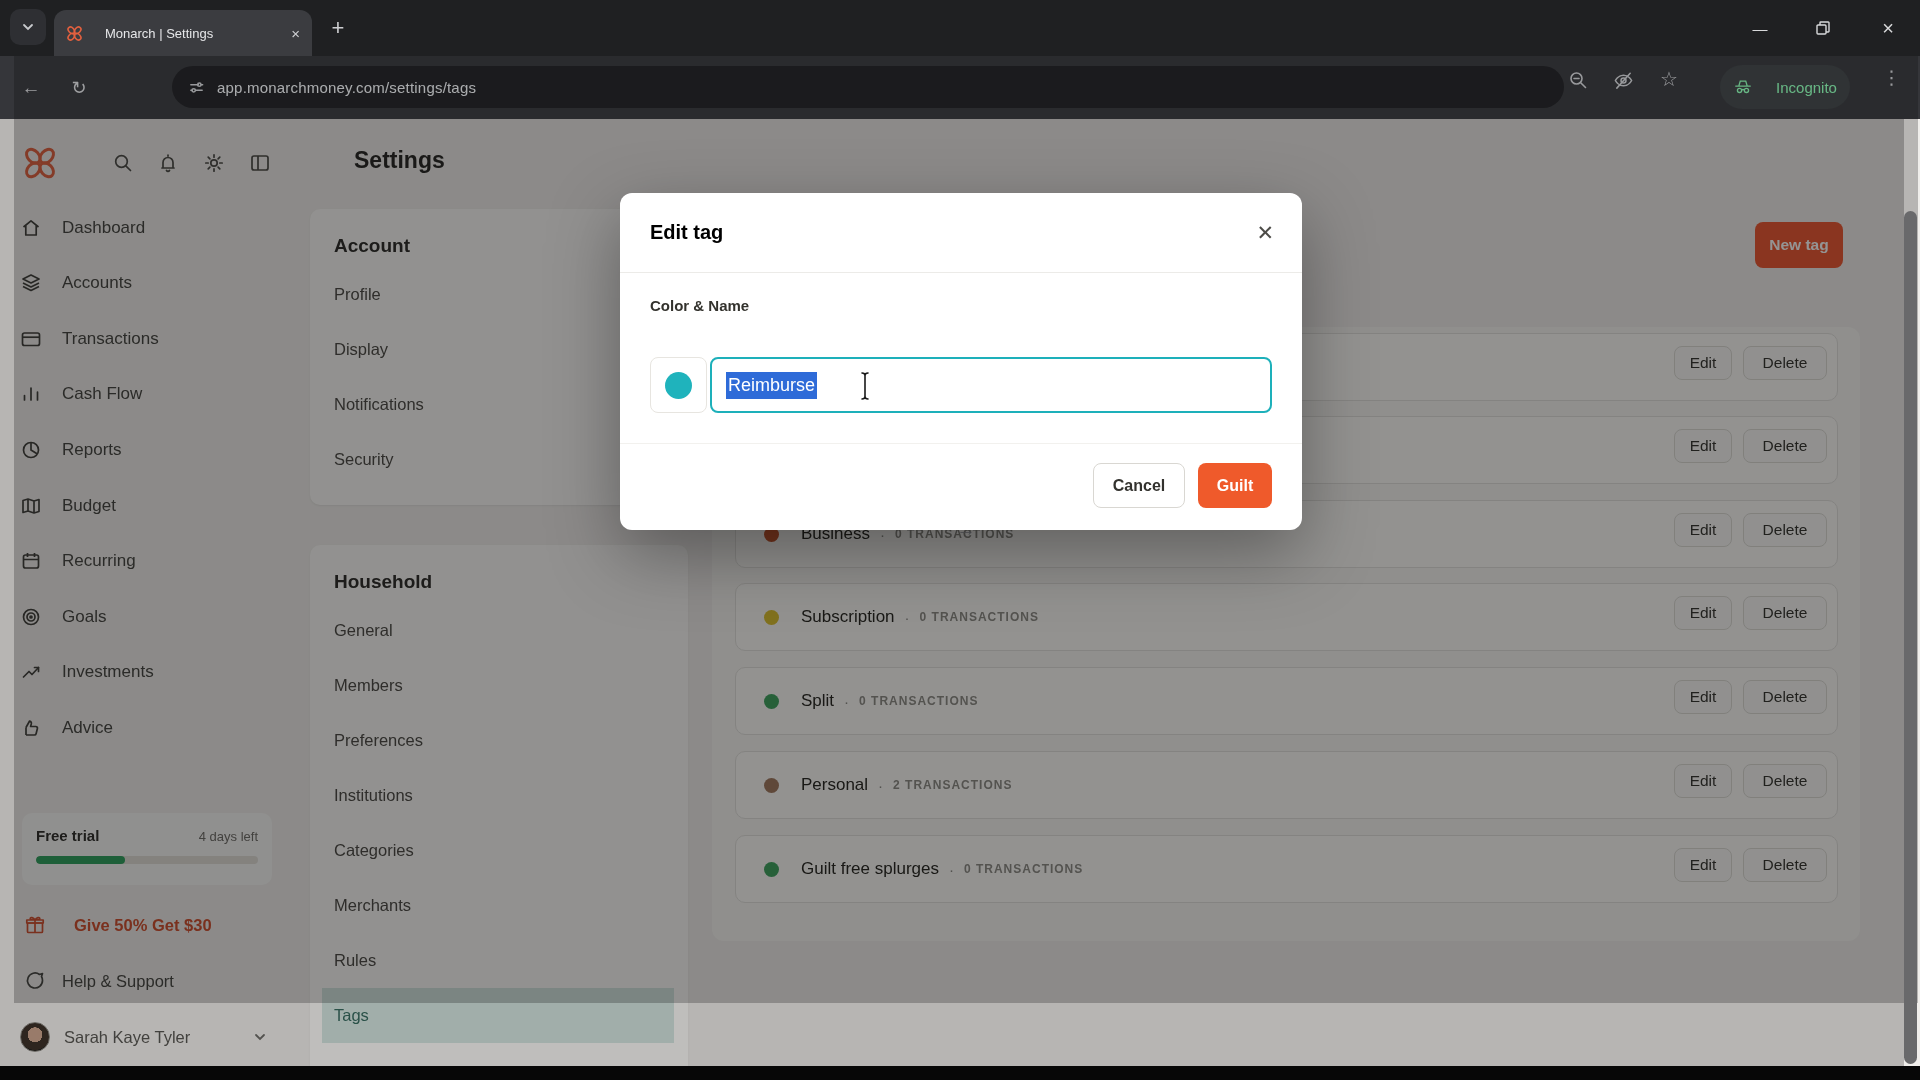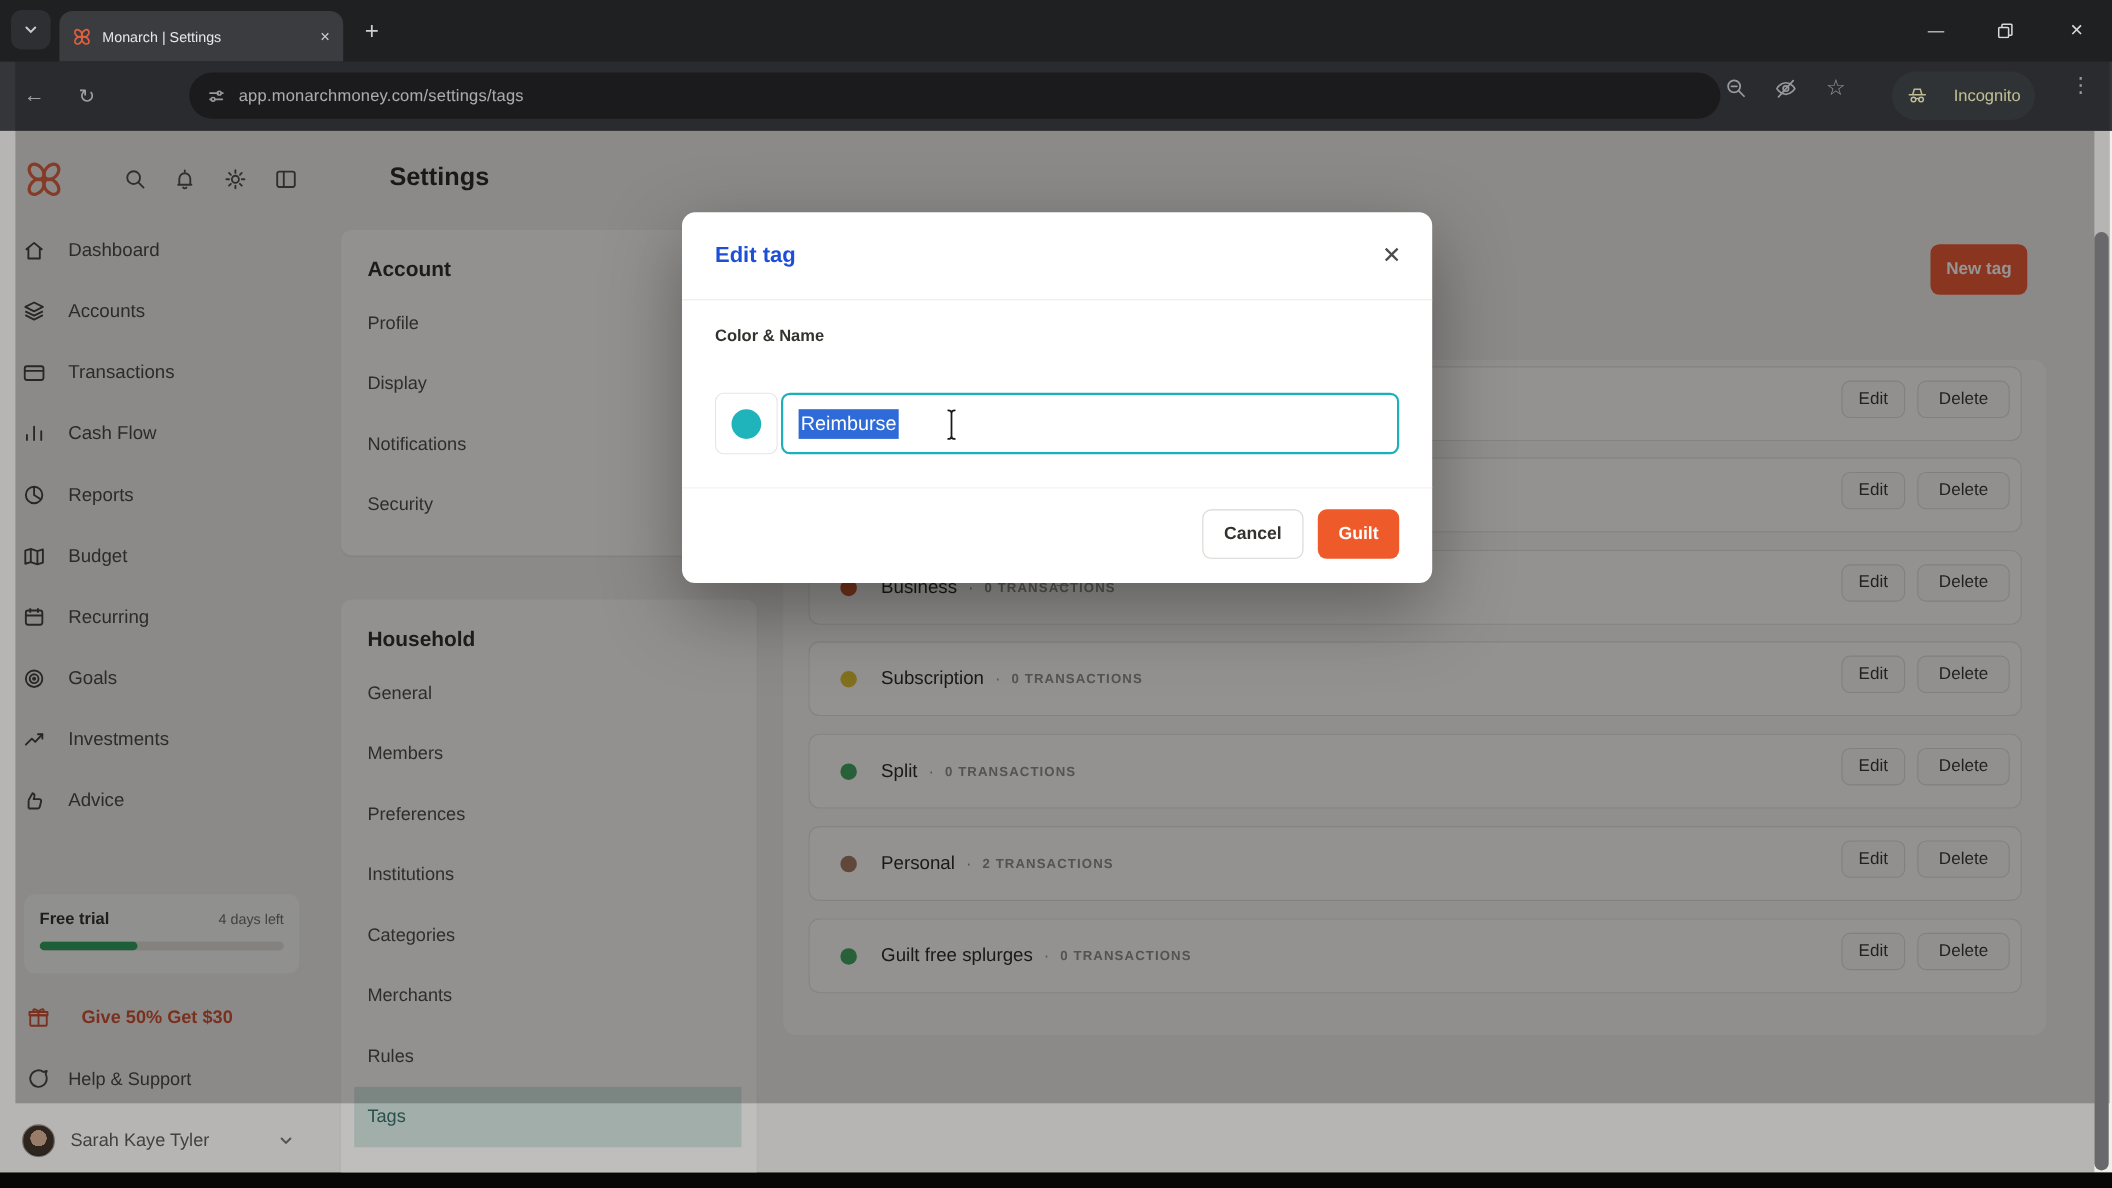--- a/index.html
+++ b/index.html
@@ -7,31 +7,31 @@
   body{font-family:"Liberation Sans",sans-serif;-webkit-font-smoothing:antialiased;}
   .screen{position:relative;width:1920px;height:1080px;background:#202124;}
   .abs{position:absolute;}
   .ico{display:inline-flex;align-items:center;justify-content:center;}
   svg{display:block;}
 
   
   .tabstrip{position:absolute;left:0;top:0;width:1920px;height:56px;background:#1f2022;}
   .tab-search{position:absolute;left:10px;top:9px;width:36px;height:36px;border-radius:10px;background:#2e2f33;color:#c8cacd;}
   .tab{position:absolute;left:54px;top:10px;width:258px;height:46px;background:#3b3c40;border-radius:12px 12px 0 0;display:flex;align-items:center;padding:0 12px;color:#e6e7e9;}
-  .tab-title{font-size:13px;margin-left:10px;flex:1;white-space:nowrap;overflow:hidden;}
+  .tab-title{font-size:13px;margin-left:22px;flex:1;white-space:nowrap;overflow:hidden;}
   .tab-close{color:#cfd0d3;font-size:15px;cursor:default;}
   .newtab{position:absolute;left:322px;top:12px;width:32px;height:32px;color:#cdced1;font-size:22px;font-weight:400;}
   .wctl{position:absolute;top:12px;width:40px;height:32px;color:#d8d9db;}
   .toolbar{position:absolute;left:0;top:56px;width:1920px;height:63px;background:#35363a;display:flex;align-items:center;}
   .navbtn{width:34px;height:34px;color:#cfd0d3;font-size:19px;}
   .navbtn.dim{color:#77797d;}
   .omnibox{position:absolute;left:172px;top:10px;width:1392px;height:42px;background:#202124;border-radius:21px;display:flex;align-items:center;padding:0 16px;}
   .url{font-size:15px;color:#dfe1e4;margin-left:12px;letter-spacing:.2px;}
   .tb-ico{position:absolute;top:14px;color:#c7c9cc;}
-  .incog{position:absolute;left:1720px;top:9px;width:130px;height:44px;border-radius:22px;background:#3c4043;display:flex;align-items:center;justify-content:center;gap:23px;color:#fef9c3;font-size:15px;}
+  .incog{position:absolute;left:1720px;top:9px;width:130px;height:44px;border-radius:22px;background:#3c4043;display:flex;align-items:center;justify-content:center;gap:23px;color:#86efac;font-size:15px;}
 
   
   .page{position:absolute;left:0;top:119px;width:1920px;height:947px;background:#f0eeeb;overflow:hidden;}
   .bottom-strip{position:absolute;left:0;top:1066px;width:1920px;height:14px;background:#070707;}
 
   
   .side-item{position:absolute;left:20px;width:250px;height:40px;display:flex;align-items:center;gap:20px;color:#454440;font-size:17px;}
   .side-item .ico{color:#3f3e3a;}
   .trial-card{position:absolute;left:22px;top:694px;width:250px;height:72px;background:rgba(255,255,255,.55);border-radius:10px;padding:14px 14px 0 14px;}
   .trial-top{display:flex;justify-content:space-between;align-items:baseline;}
@@ -61,21 +61,21 @@
   .tag-count{font-size:12px;letter-spacing:1px;color:#8d8b85;font-weight:600;}
   .row-btn{position:absolute;top:12px;height:34px;background:#faf9f6;border:1px solid #dddbd5;border-radius:8px;font-size:15.5px;color:#33322e;font-family:inherit;}
   .btn-edit{right:105px;width:58px;}
   .btn-del{right:10px;width:84px;}
 
   
   .dim{position:absolute;left:0;top:0;width:1904px;height:947px;background:rgba(10,10,10,.25);z-index:40;}
   .pg-scrollbar{position:absolute;right:3px;top:92px;bottom:2px;width:13px;border-radius:7px;background:#69696b;z-index:60;}
   .modal{position:absolute;left:620px;top:74px;width:682px;height:337px;background:#ffffff;border-radius:12px;box-shadow:0 24px 70px rgba(0,0,0,.35);z-index:50;}
   .modal-head{height:80px;display:flex;align-items:center;justify-content:space-between;padding:0 28px 0 30px;border-bottom:1px solid #ecebe8;}
-  .modal-title{font-size:20px;font-weight:700;color:#1d4ed8;}
+  .modal-title{font-size:20px;font-weight:700;color:#000000;}
   .modal-x{font-size:21px;color:#4d4c48;}
   .field-label{position:absolute;left:30px;top:104px;font-size:15px;font-weight:700;color:#33322d;}
   .swatch{position:absolute;left:30px;top:164px;width:57px;height:56px;background:#fff;border:1px solid #e7e5e0;border-radius:8px;display:flex;align-items:center;justify-content:center;}
   .swatch-dot{width:27px;height:27px;border-radius:50%;}
   .name-input{position:absolute;left:90px;top:164px;width:562px;height:56px;border:2px solid #1db0ba;border-radius:8px;background:#fff;display:flex;align-items:center;padding-left:14px;}
   .sel-text{font-size:18px;color:#fff;background:#2e6bd8;padding:3px 2px;}
   .ibeam{position:absolute;left:238px;top:178px;color:#1a1a1a;z-index:55;}
   .modal-foot-div{position:absolute;left:0px;top:250px;width:682px;height:1px;background:#f2f1ee;}
   .mbtn{position:absolute;top:270px;height:45px;border-radius:8px;font-size:16px;font-family:inherit;font-weight:600;}
   .btn-cancel{left:473px;width:92px;background:#fff;border:1px solid #d9d7d2;color:#33322e;}

